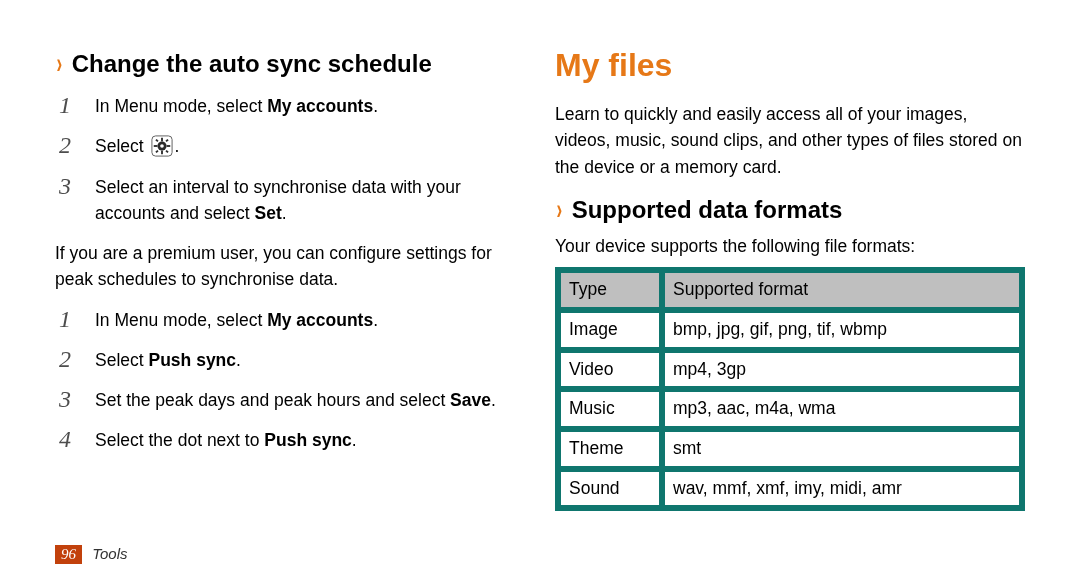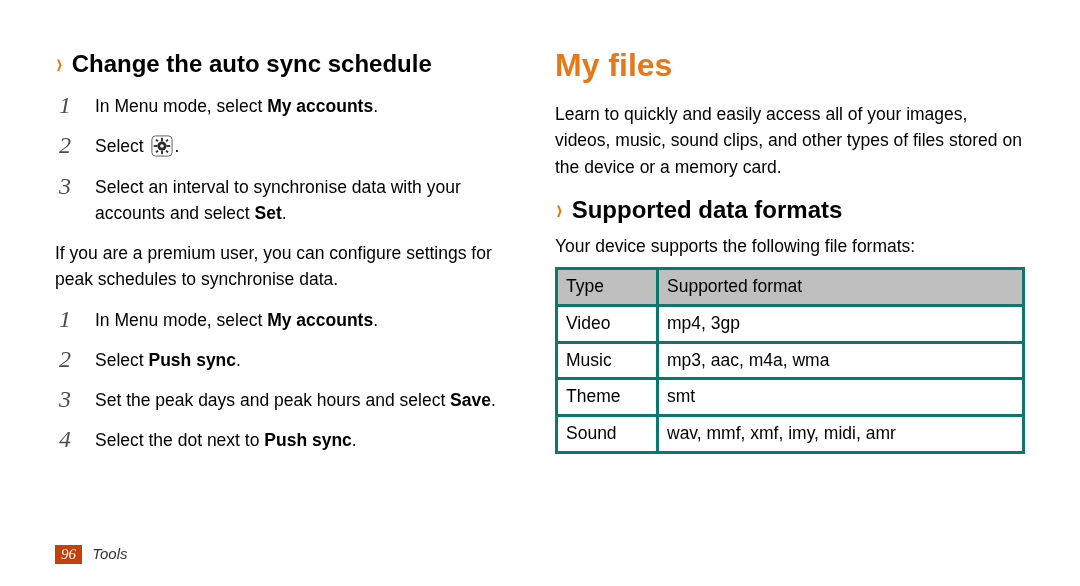--- a/index.html
+++ b/index.html
@@ -92,21 +92,21 @@
     margin: 0 2px;
   }
 
   table.formats {
     border-collapse: collapse;
     width: 100%;
     margin-top: 8px;
     font-size: 17.5px;
   }
   table.formats th, table.formats td {
-    border: 3px solid #0f766e;
+    border: 6px solid #0f766e;
     padding: 5px 8px;
     text-align: left;
     vertical-align: top;
     font-weight: 400;
     line-height: 1.35;
   }
   table.formats thead th {
     background: #bfbfbf;
   }
   table.formats td.type-cell {
@@ -209,20 +209,24 @@
 
       <table class="formats">
         <thead>
           <tr>
             <th class="type-cell">Type</th>
             <th>Supported format</th>
           </tr>
         </thead>
         <tbody>
           <tr>
+            <td class="type-cell">Image</td>
+            <td>bmp, jpg, gif, png, tif, wbmp</td>
+          </tr>
+          <tr>
             <td class="type-cell">Video</td>
             <td>mp4, 3gp</td>
           </tr>
           <tr>
             <td class="type-cell">Music</td>
             <td>mp3, aac, m4a, wma</td>
           </tr>
           <tr>
             <td class="type-cell">Theme</td>
             <td>smt</td>

